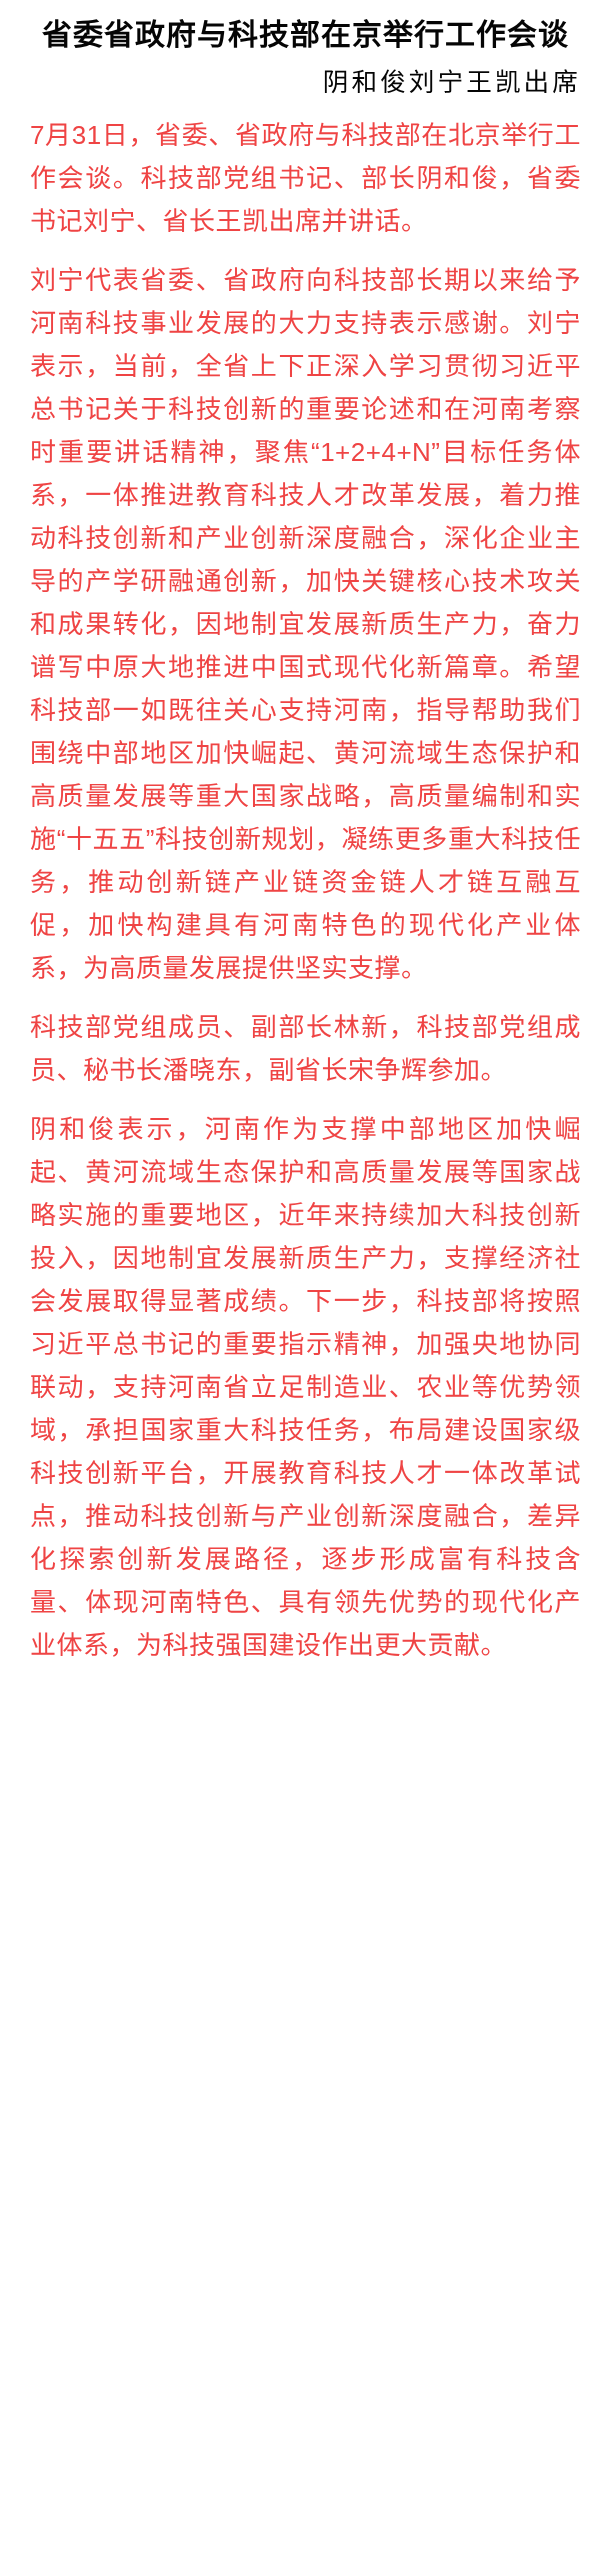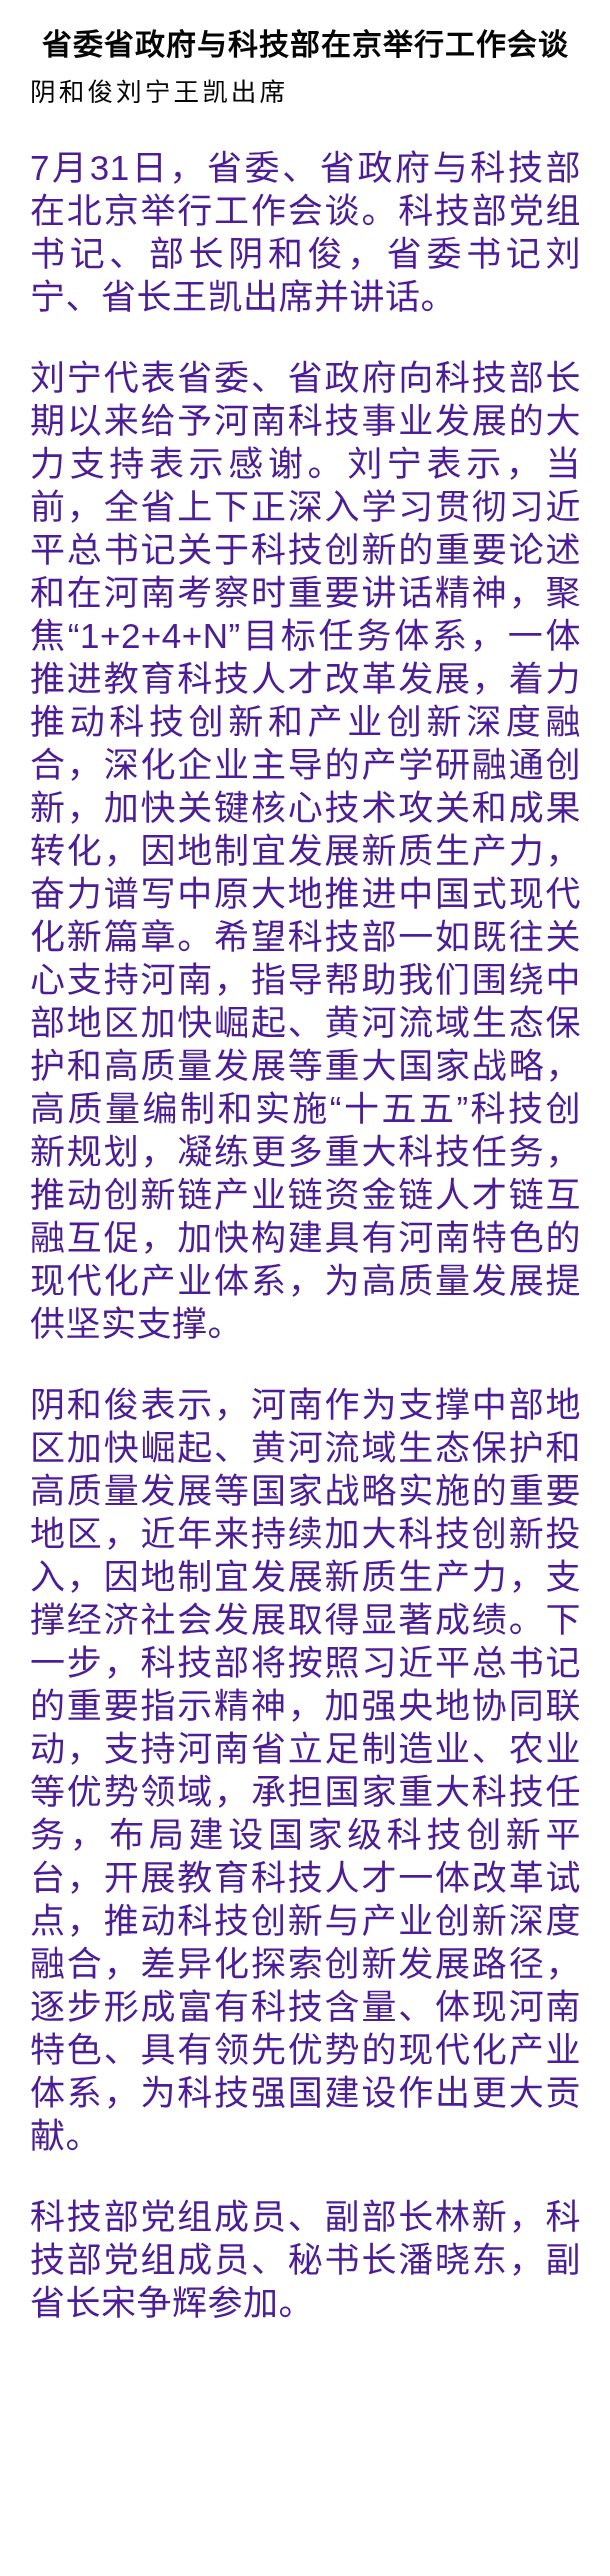--- a/index.html
+++ b/index.html
@@ -7,65 +7,65 @@
     padding: 0;
     background: #ffffff;
   }
   body {
     width: 611px;
     min-height: 2576px;
     font-family: "Liberation Sans", "DejaVu Sans", sans-serif;
     color: #050505;
   }
   .article {
-    padding: 26px 30px 21px 30px;
+    padding: 16px 30px 21px 30px;
     box-sizing: border-box;
   }
   .article-title {
     margin: 0;
     font-size: 30px;
     line-height: 1.25;
     font-weight: 700;
     text-align: center;
     letter-spacing: 1px;
     color: #050505;
   }
   .article-subtitle {
     margin: 13.6px 0 0 0;
     font-size: 25.6px;
     line-height: 1.2;
     font-weight: 400;
-    text-align: left;
+    text-align: right;
     letter-spacing: 3.1px;
     color: #050505;
   }
   .article-body {
     margin-top: 15.7px;
   }
   .article-body p {
-    margin: 38px 0;
-    font-size: 35px;
+    margin: 16px 0;
+    font-size: 26px;
     line-height: 43px;
     letter-spacing: 0.5px;
     text-align: justify;
     text-justify: inter-ideograph;
     word-break: break-all;
     overflow-wrap: break-word;
-    color: #4c1d95;
+    color: #ef4444;
   }
   .article-body p:last-child {
     margin-bottom: 0;
   }
 </style>
 </head>
 <body>
 
 <div class="article">
   <h1 class="article-title">省委省政府与科技部在京举行工作会谈</h1>
   <h2 class="article-subtitle">阴和俊刘宁王凯出席</h2>
   <div class="article-body">
     <p>7月31日，省委、省政府与科技部在北京举行工作会谈。科技部党组书记、部长阴和俊，省委书记刘宁、省长王凯出席并讲话。</p>
     <p>刘宁代表省委、省政府向科技部长期以来给予河南科技事业发展的大力支持表示感谢。刘宁表示，当前，全省上下正深入学习贯彻习近平总书记关于科技创新的重要论述和在河南考察时重要讲话精神，聚焦“1+2+4+N”目标任务体系，一体推进教育科技人才改革发展，着力推动科技创新和产业创新深度融合，深化企业主导的产学研融通创新，加快关键核心技术攻关和成果转化，因地制宜发展新质生产力，奋力谱写中原大地推进中国式现代化新篇章。希望科技部一如既往关心支持河南，指导帮助我们围绕中部地区加快崛起、黄河流域生态保护和高质量发展等重大国家战略，高质量编制和实施“十五五”科技创新规划，凝练更多重大科技任务，推动创新链产业链资金链人才链互融互促，加快构建具有河南特色的现代化产业体系，为高质量发展提供坚实支撑。</p>
+    <p>科技部党组成员、副部长林新，科技部党组成员、秘书长潘晓东，副省长宋争辉参加。</p>
     <p>阴和俊表示，河南作为支撑中部地区加快崛起、黄河流域生态保护和高质量发展等国家战略实施的重要地区，近年来持续加大科技创新投入，因地制宜发展新质生产力，支撑经济社会发展取得显著成绩。下一步，科技部将按照习近平总书记的重要指示精神，加强央地协同联动，支持河南省立足制造业、农业等优势领域，承担国家重大科技任务，布局建设国家级科技创新平台，开展教育科技人才一体改革试点，推动科技创新与产业创新深度融合，差异化探索创新发展路径，逐步形成富有科技含量、体现河南特色、具有领先优势的现代化产业体系，为科技强国建设作出更大贡献。</p>
-    <p>科技部党组成员、副部长林新，科技部党组成员、秘书长潘晓东，副省长宋争辉参加。</p>
   </div>
 </div>
 
 
 </body></html>

